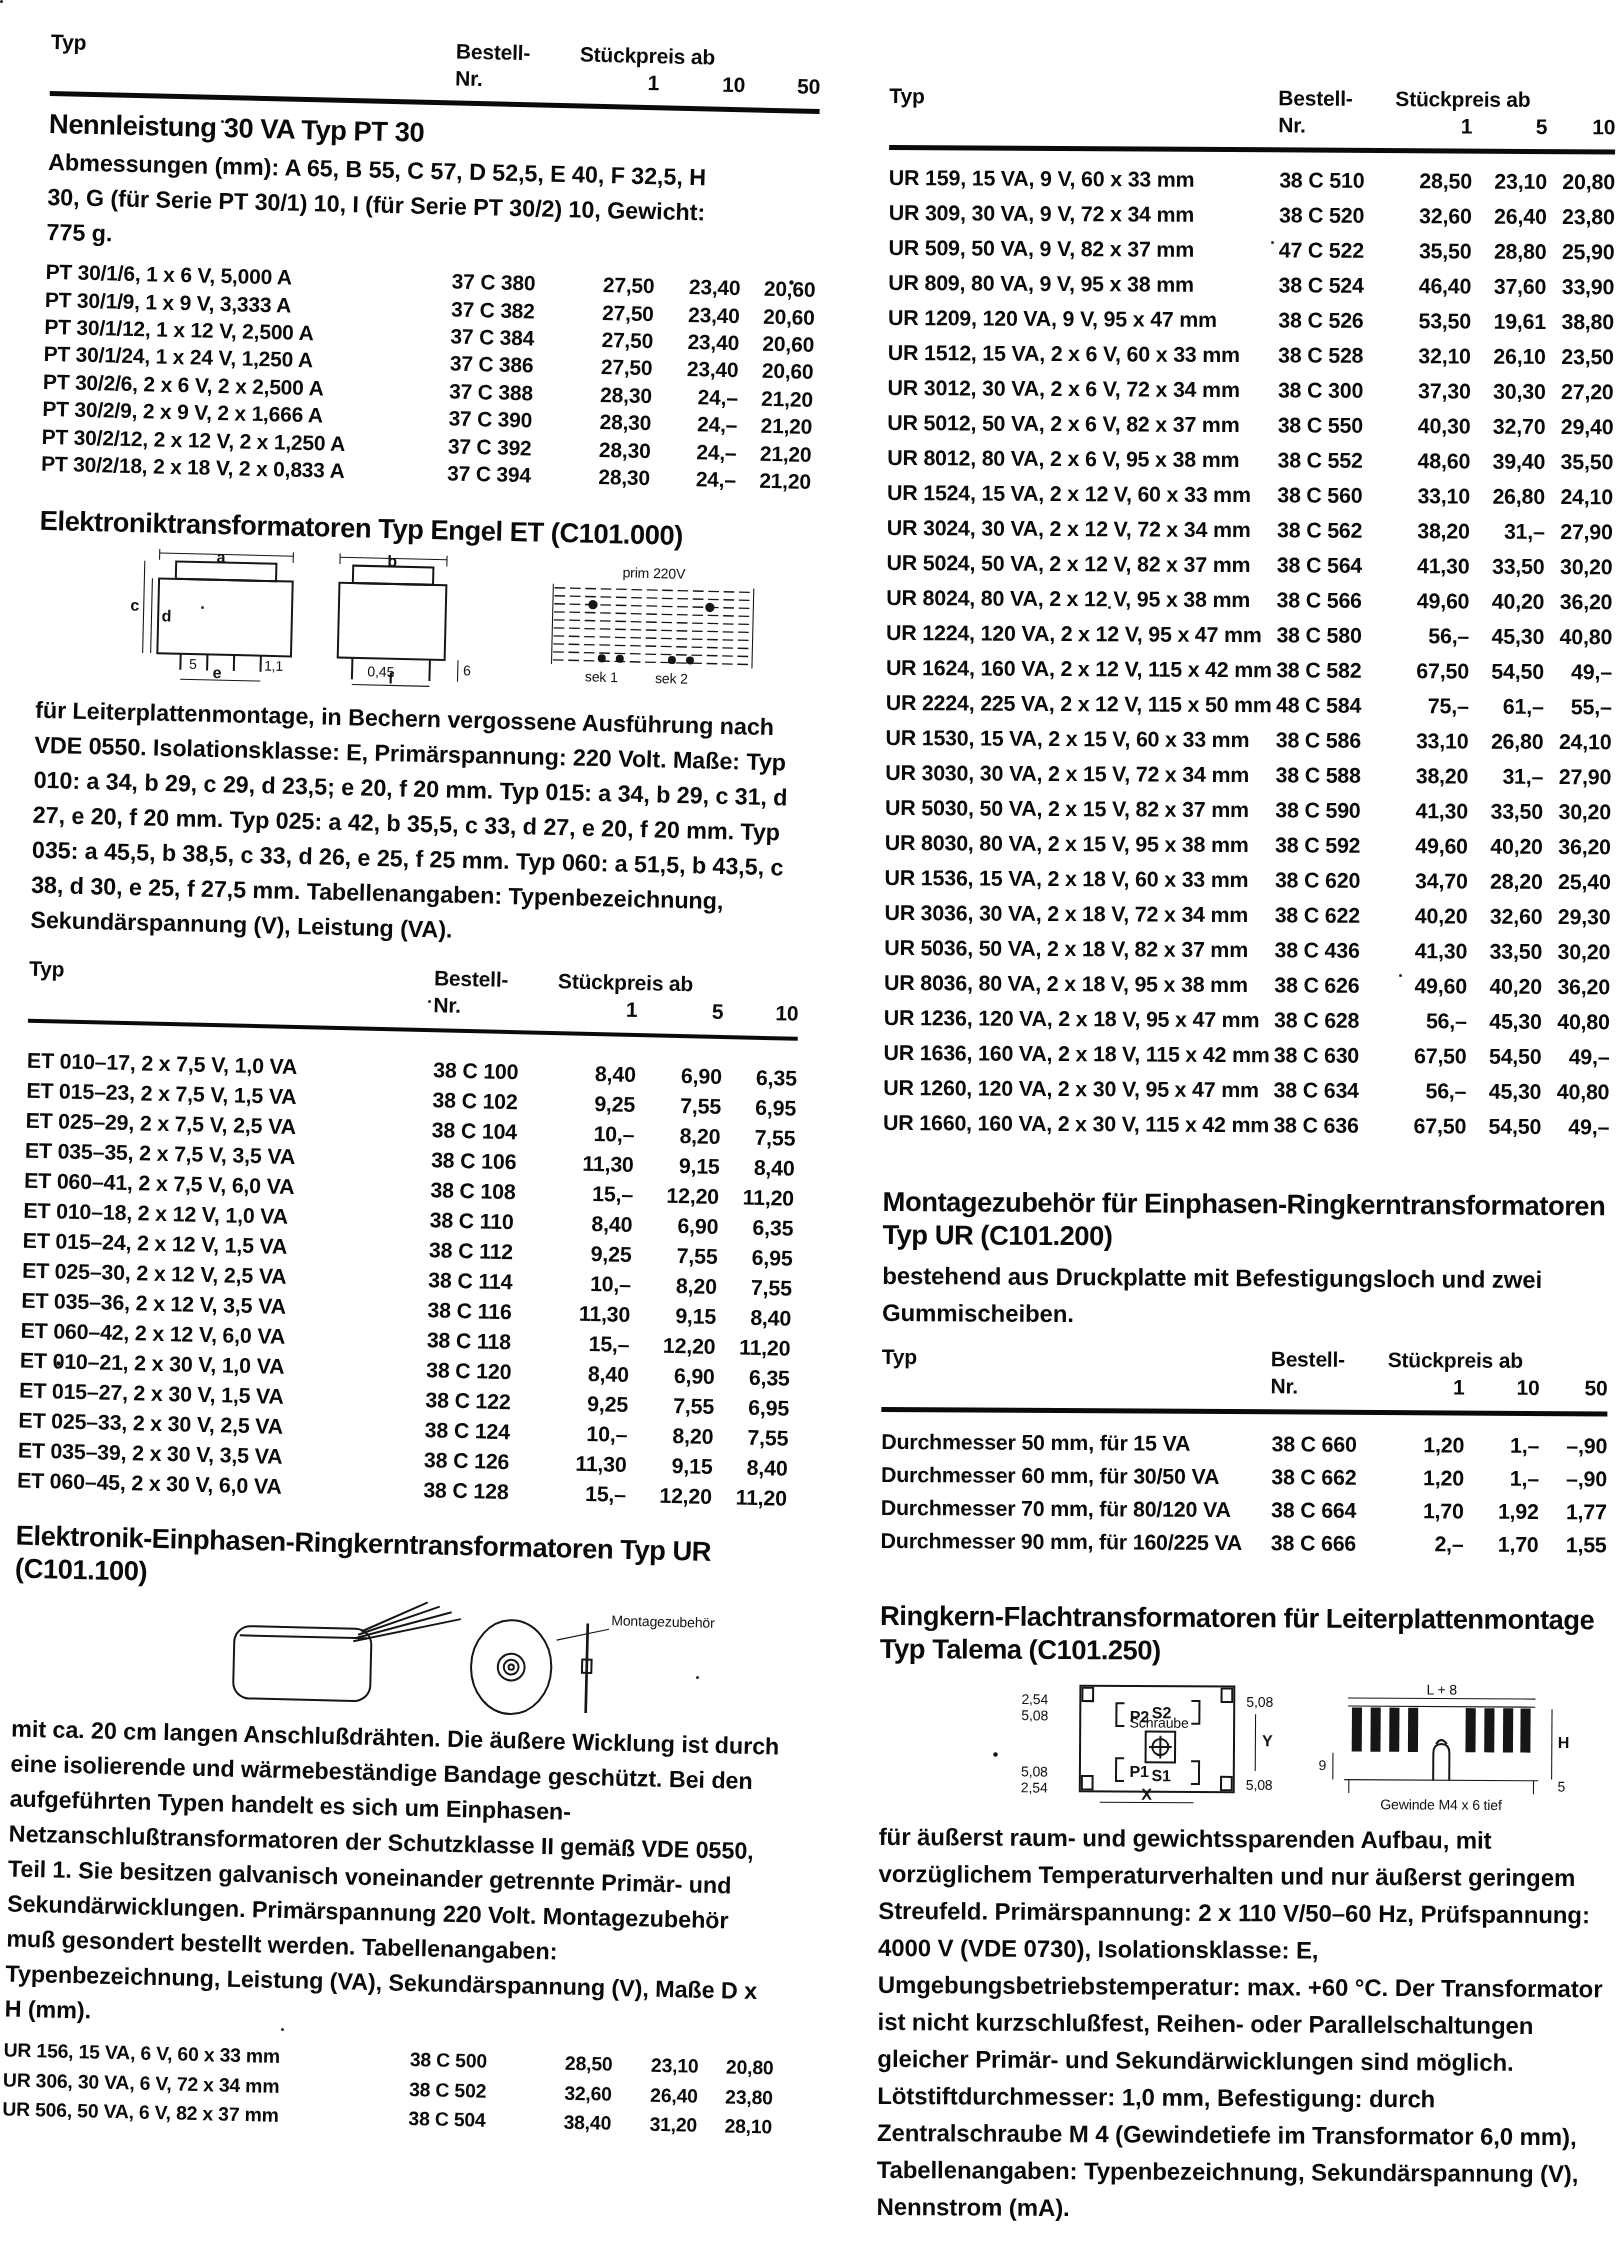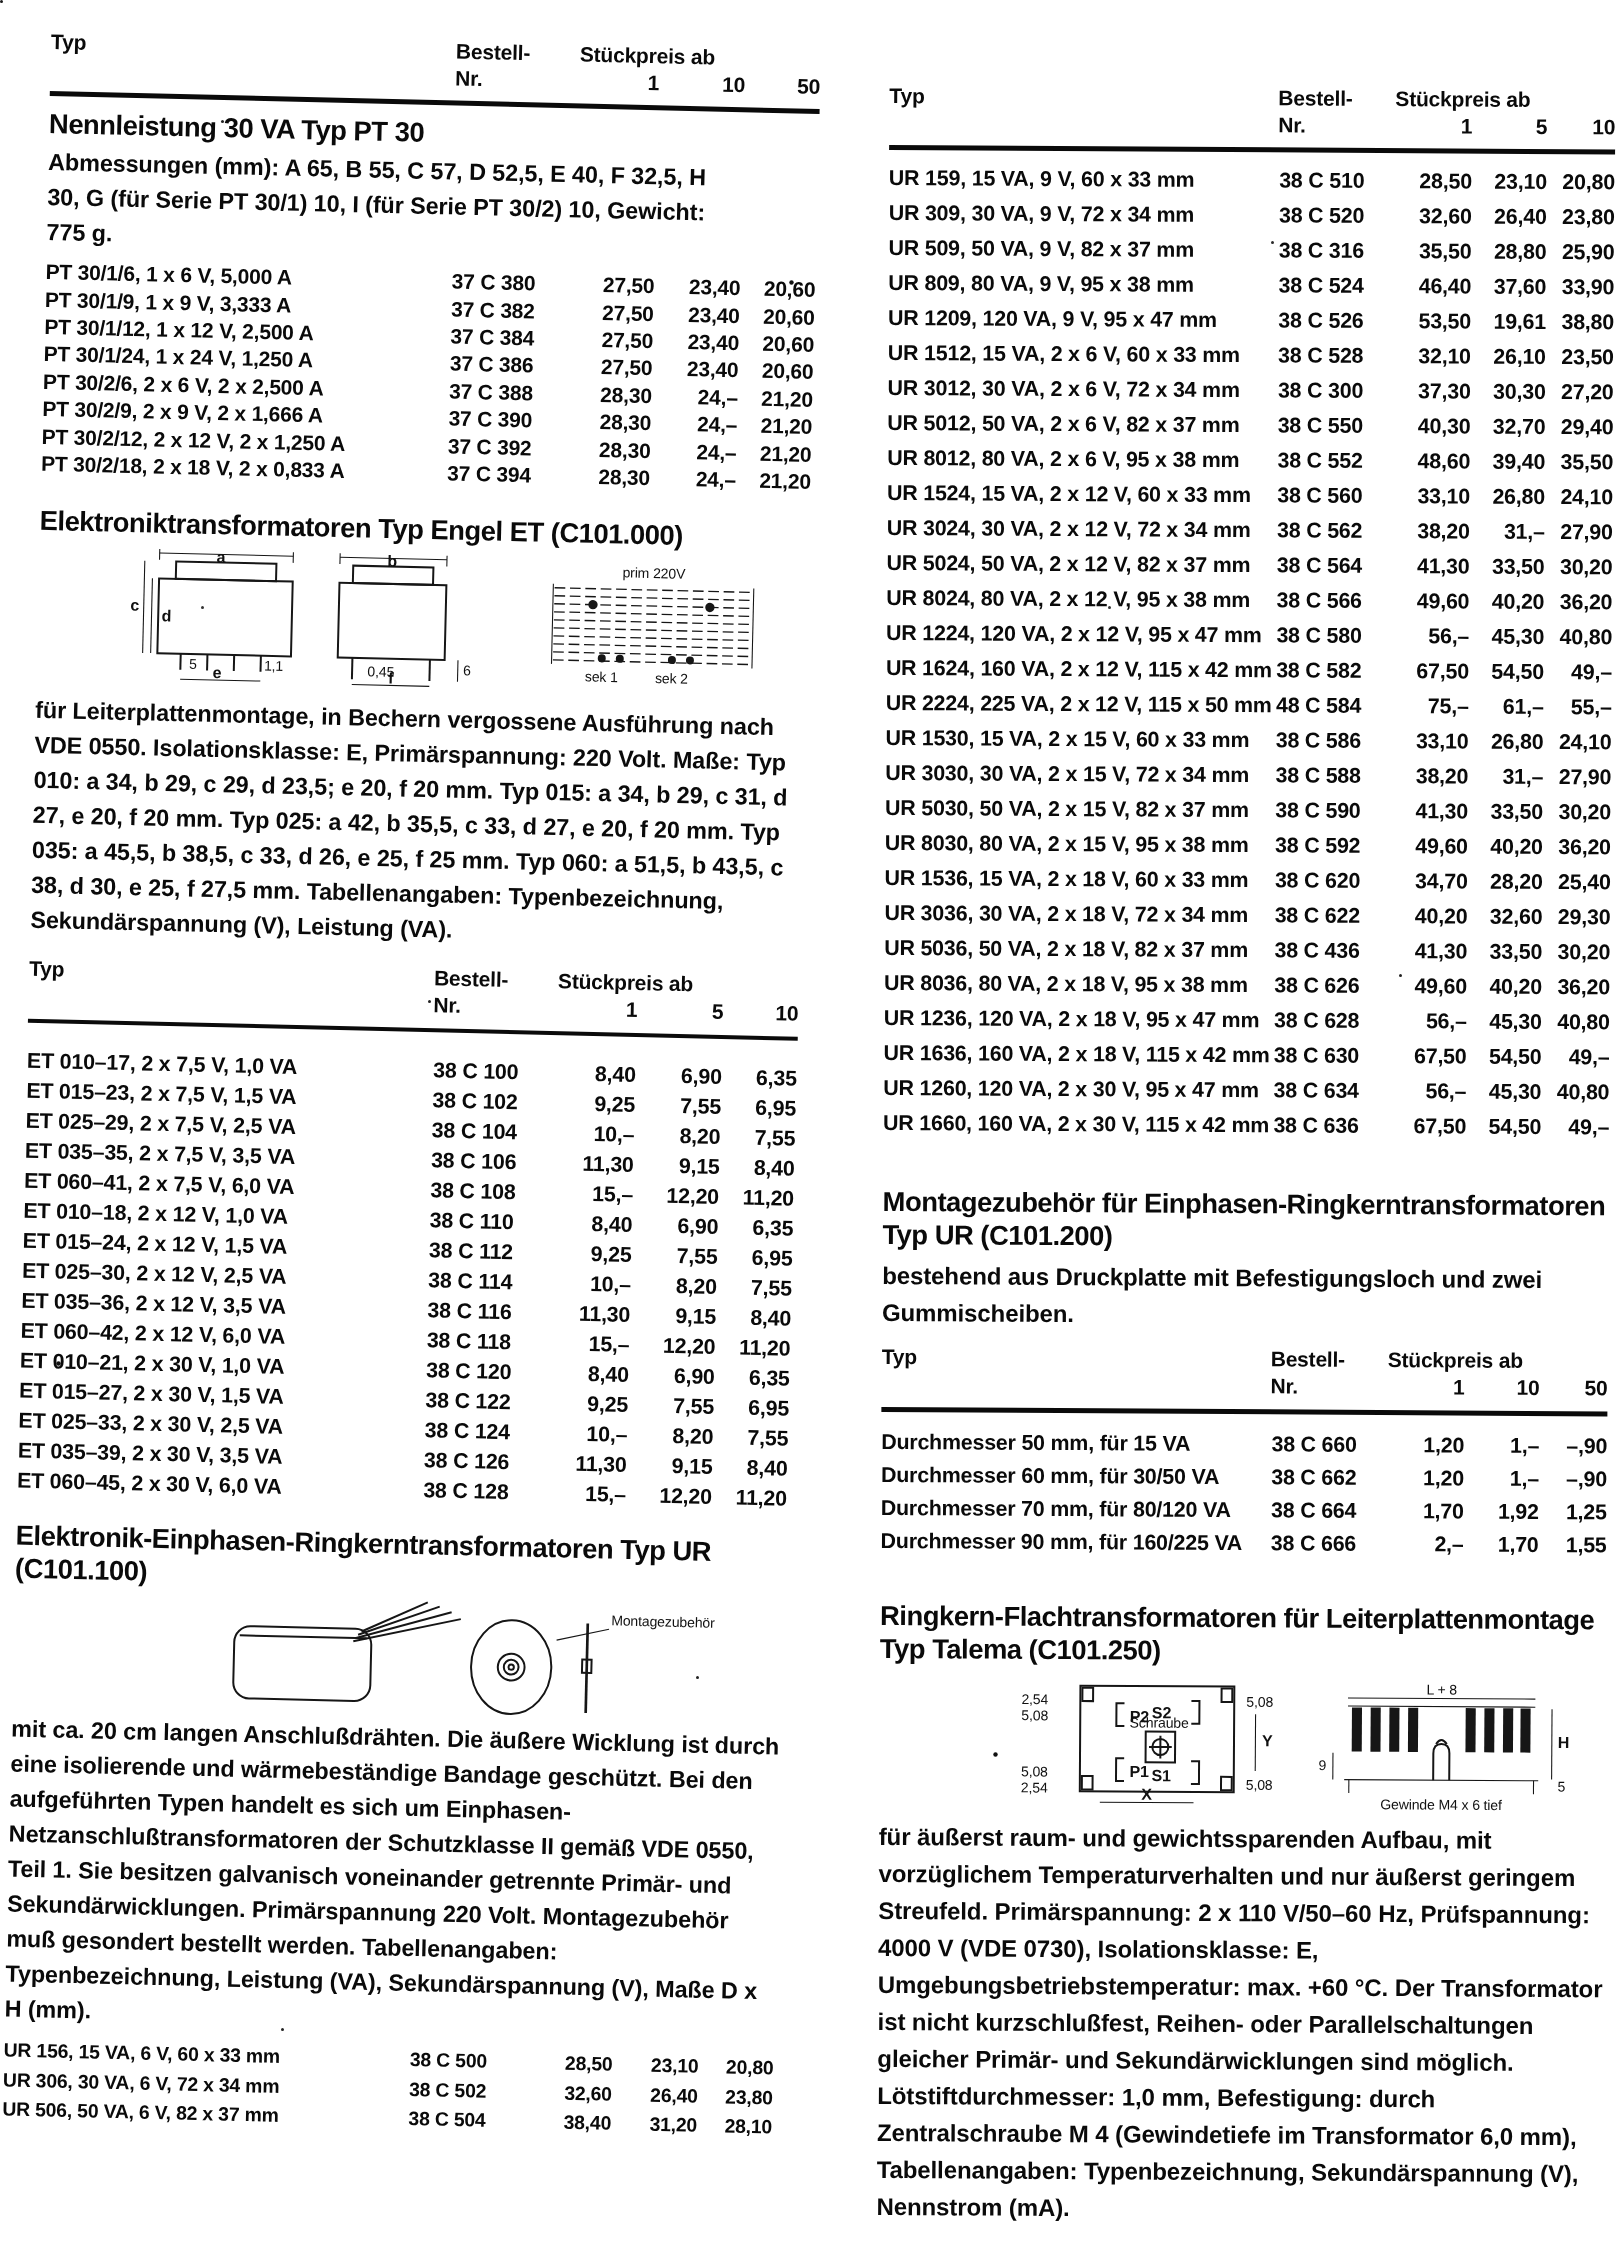--- a/index.html
+++ b/index.html
@@ -439,21 +439,21 @@
         <div class="trow">
           <span class="c-typ">UR 309, 30 VA, 9 V, 72 x 34 mm</span>
           <span class="c-nr">38 C 520</span>
           <span class="c-p1">32,60</span>
           <span class="c-p2">26,40</span>
           <span class="c-p3">23,80</span>
         </div>
 
         <div class="trow">
           <span class="c-typ">UR 509, 50 VA, 9 V, 82 x 37 mm</span>
-          <span class="c-nr">38 C 316</span>
+          <span class="c-nr">47 C 522</span>
           <span class="c-p1">35,50</span>
           <span class="c-p2">28,80</span>
           <span class="c-p3">25,90</span>
         </div>
 
         <div class="trow">
           <span class="c-typ">UR 809, 80 VA, 9 V, 95 x 38 mm</span>
           <span class="c-nr">38 C 524</span>
           <span class="c-p1">46,40</span>
           <span class="c-p2">37,60</span>
@@ -683,21 +683,21 @@
           <span class="c-p1">1,20</span>
           <span class="c-p2">1,–</span>
           <span class="c-p3">–,90</span>
         </div>
 
         <div class="trow">
           <span class="c-typ">Durchmesser 70 mm, für 80/120 VA</span>
           <span class="c-nr">38 C 664</span>
           <span class="c-p1">1,70</span>
           <span class="c-p2">1,92</span>
-          <span class="c-p3">1,25</span>
+          <span class="c-p3">1,77</span>
         </div>
 
         <div class="trow">
           <span class="c-typ">Durchmesser 90 mm, für 160/225 VA</span>
           <span class="c-nr">38 C 666</span>
           <span class="c-p1">2,–</span>
           <span class="c-p2">1,70</span>
           <span class="c-p3">1,55</span>
         </div>
       </div>

